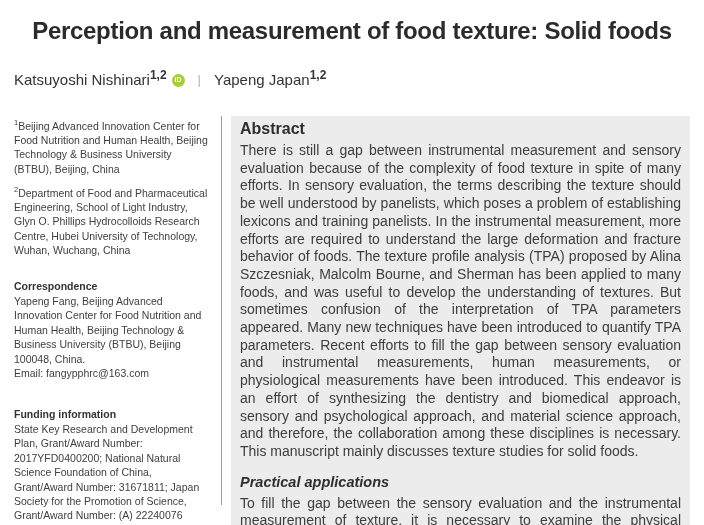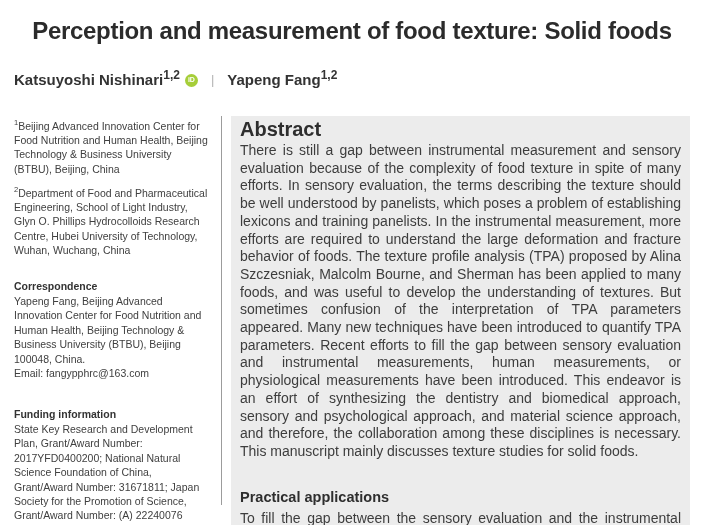--- a/index.html
+++ b/index.html
@@ -19,21 +19,21 @@
 
   .authors {
     margin-top:25px;
     font-size:15px;
     line-height:18px;
     font-weight:bold;
     color:#333333;
     display:flex;
     align-items:center;
   }
-  .author-name { font-weight:bold; }
+  .author-name { font-weight:normal; }
   .author-sup { font-size:12px; position:relative; top:-5px; font-weight:bold; }
   .orcid-icon {
     display:inline-flex;
     align-items:center;
     justify-content:center;
     width:13px; height:13px;
     border-radius:50%;
     background:#a6ce39;
     color:#ffffff;
     font-size:7px;
@@ -75,26 +75,26 @@
     flex:none;
   }
 
   .right-col { margin-left:9px; }
   .abstract-box {
     width:459px;
     background:#ececec;
     padding:3px 9px 18px 9px;
   }
   .box-heading {
-    font-size:20px;
+    font-size:16px;
     line-height:20px;
     font-weight:bold;
     color:#2e2e2e;
   }
-  .box-heading.practical { margin-top:26px; font-size:14.5px; }
+  .box-heading.practical { margin-top:11px; font-size:14.5px;font-style:italic; }
   .box-body {
     margin-top:3px;
     font-size:14px;
     line-height:17.7px;
     text-align:justify;
     color:#3d3d3d;
   }
   .keywords-heading {
     margin-top:23px;
     font-size:15px;
@@ -113,21 +113,21 @@
 
 <div class="page">
 
   <h1 class="title">Perception and measurement of food texture: Solid foods</h1>
 
   <div class="authors">
     <span class="author-name">Katsuyoshi Nishinari</span>
     <span class="author-sup">1,2</span>
     <span class="orcid-icon">iD</span>
     <span class="author-sep">|</span>
-    <span class="author-name">Yapeng Fang</span>
+    <span class="author-name">Yapeng Japan</span>
     <span class="author-sup">1,2</span>
   </div>
 
   <div class="columns">
 
     <div class="left-col">
       <p class="affil"><sup>1</sup><span>Beijing Advanced Innovation Center for Food Nutrition and Human Health, Beijing Technology &amp; Business University (BTBU), Beijing, China</span></p>
       <p class="affil"><sup>2</sup><span>Department of Food and Pharmaceutical Engineering, School of Light Industry, Glyn O. Phillips Hydrocolloids Research Centre, Hubei University of Technology, Wuhan, Wuchang, China</span></p>
 
       <p class="side-heading">Correspondence</p>

